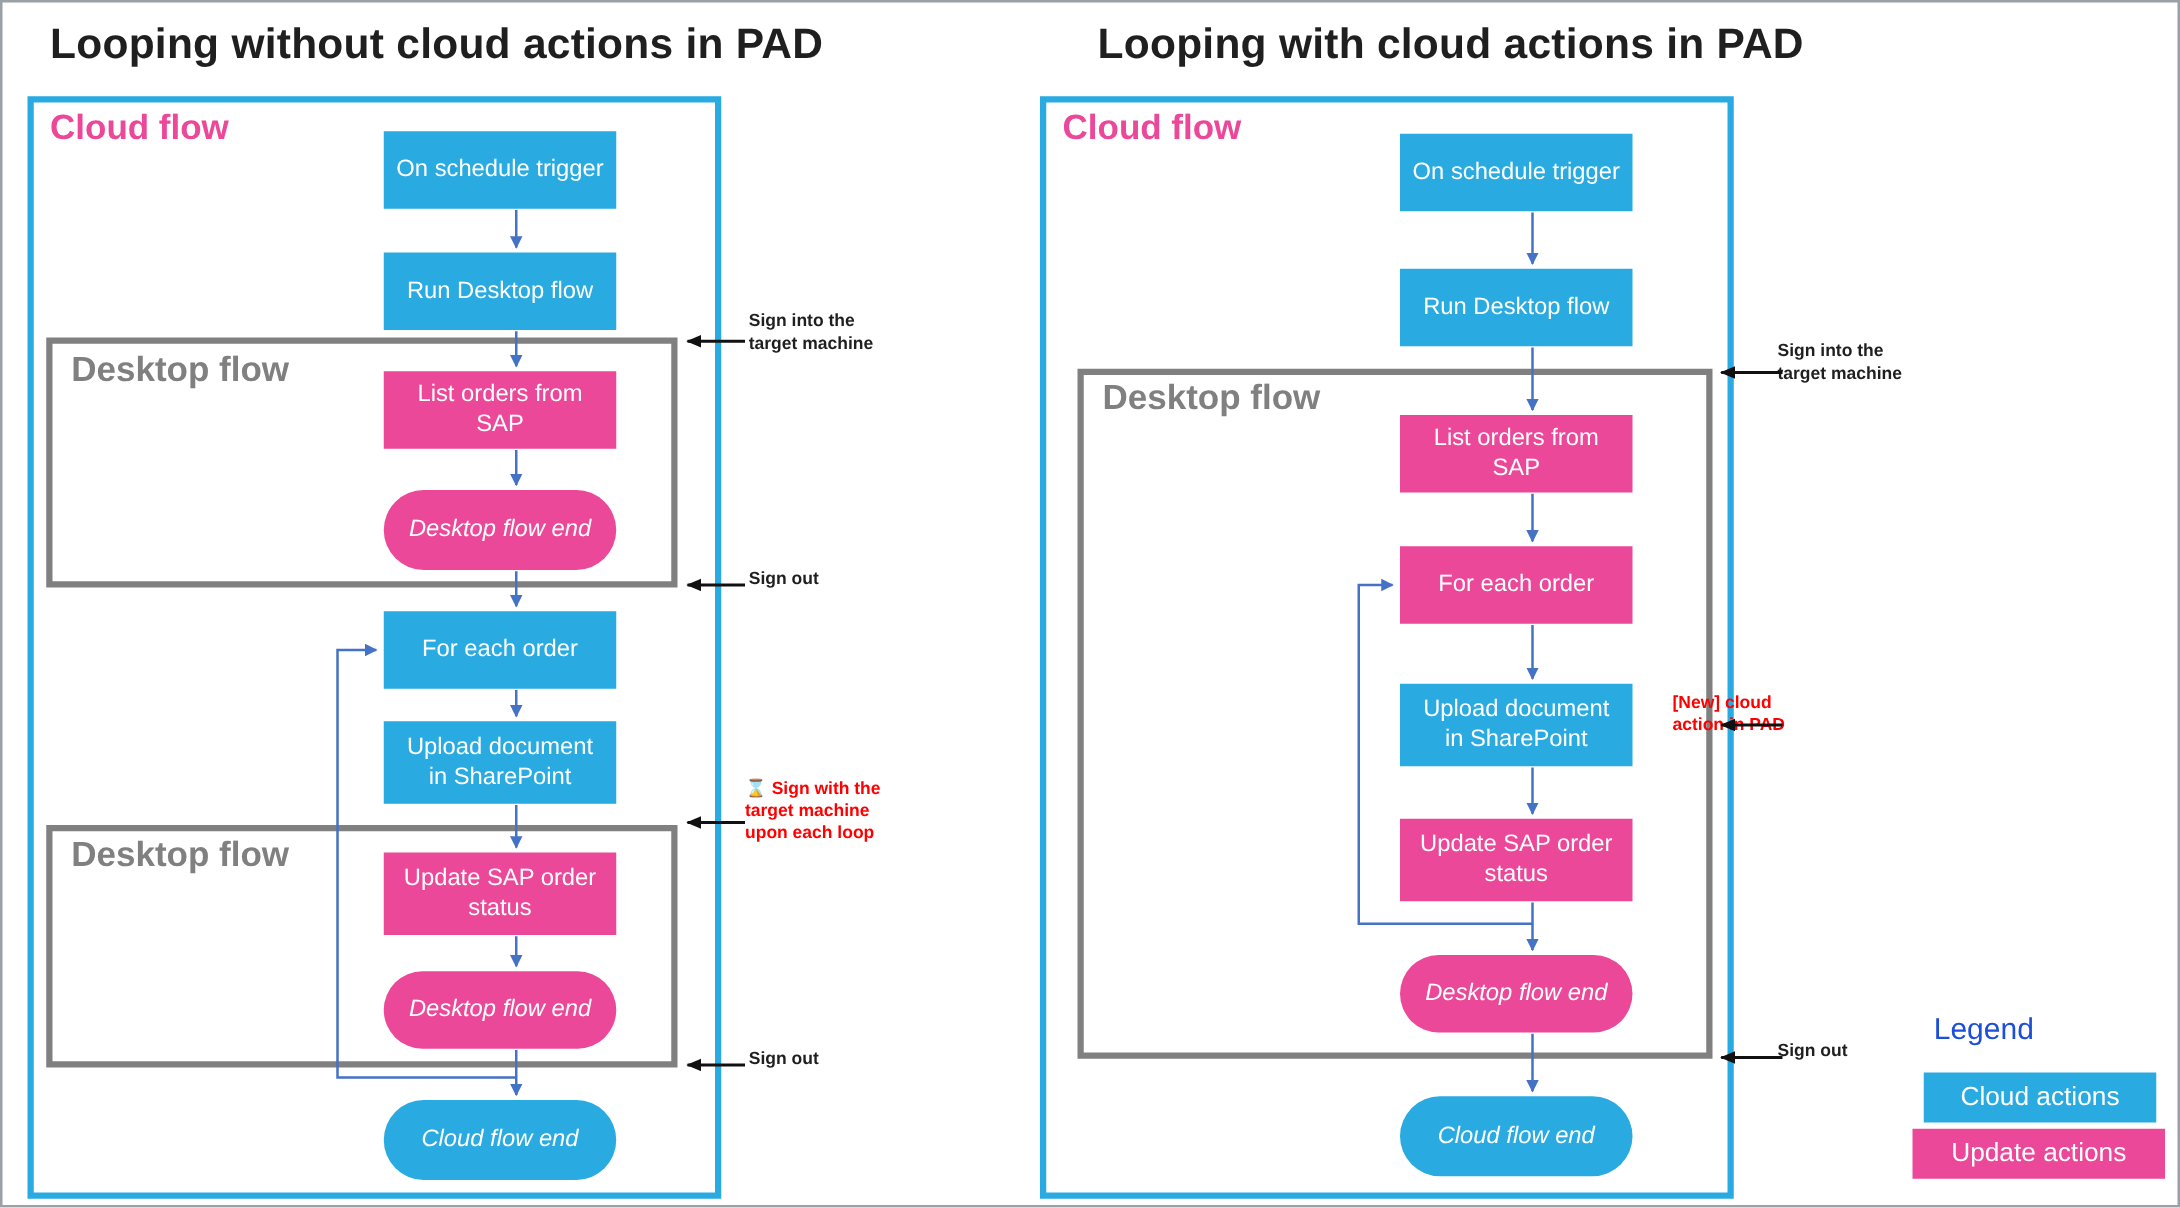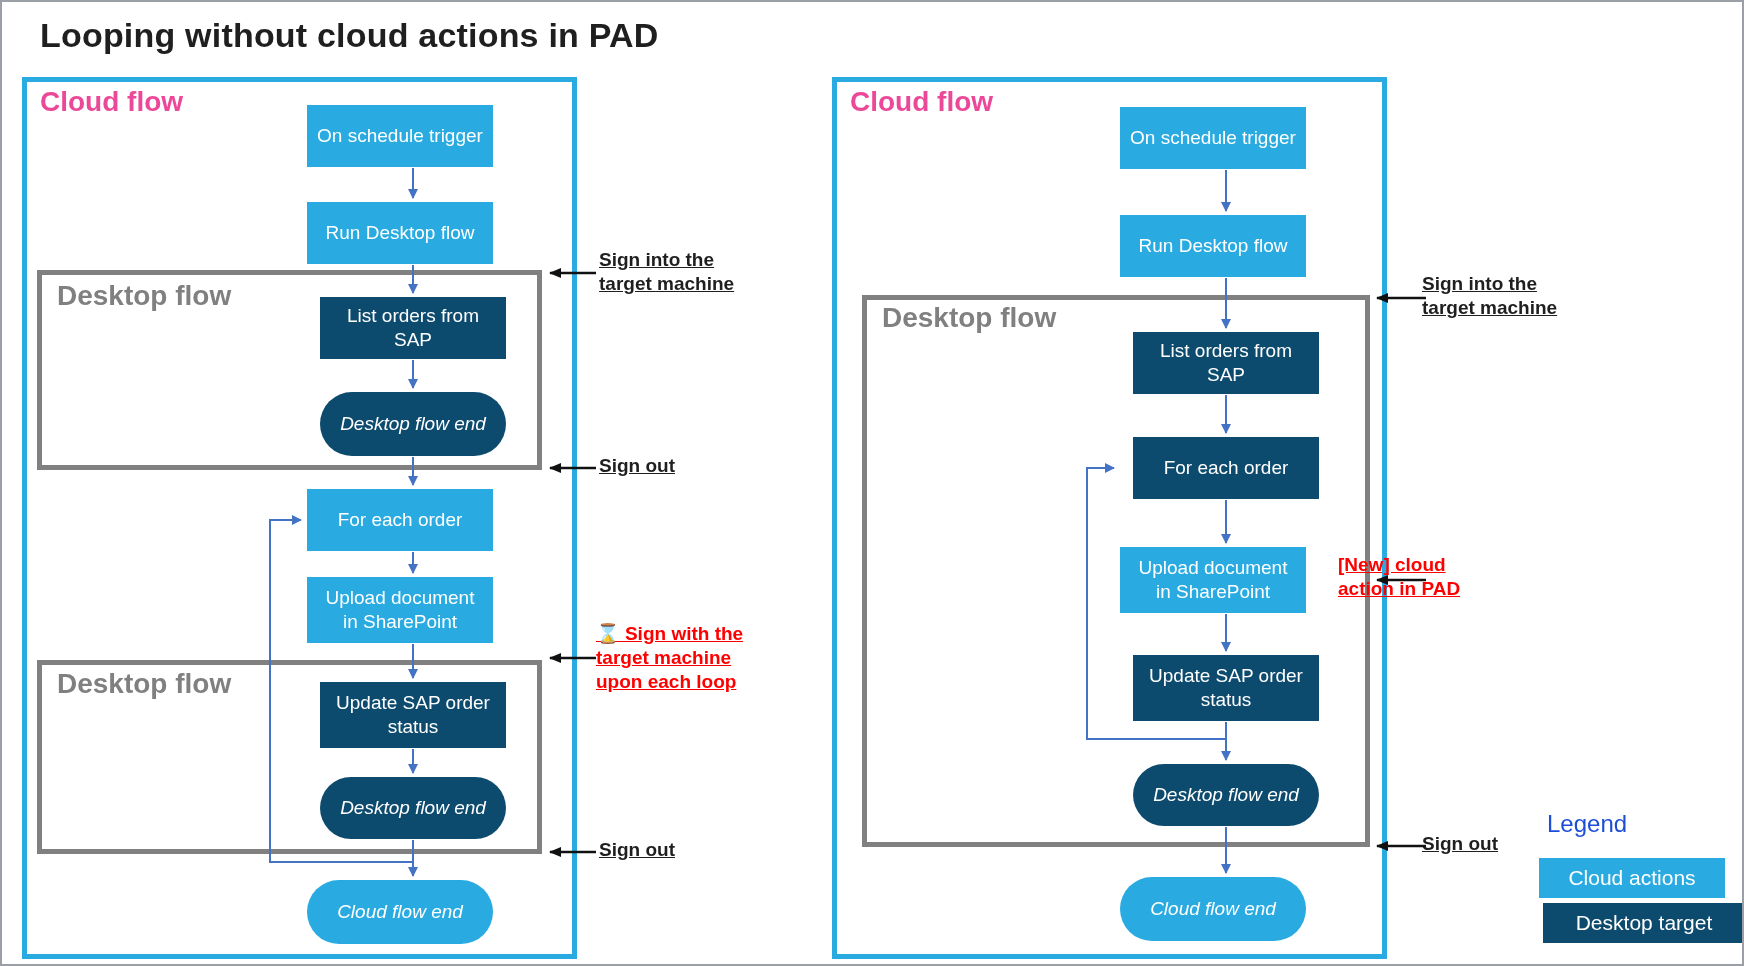--- a/index.html
+++ b/index.html
@@ -22,26 +22,26 @@
   .cloud-label { position:absolute; font-size:28px; font-weight:700; color:#ec4899; }
   .desktop-label { position:absolute; font-size:28px; font-weight:700; color:#808080; }
 
   .node {
     position:absolute; width:186px;
     display:flex; align-items:center; justify-content:center;
     text-align:center; color:#ffffff; font-size:19px; line-height:1.25;
     white-space:pre-line; padding:2px 8px;
   }
   .blue { background:#29ABE2; }
-  .gray { background:#0c4a6e;margin-left:13px; }
+  .gray { background:#ec4899; }
   .pill { border-radius:36px;font-style:italic; }
 
   .annotation {
-    position:absolute; font-size:19px; font-weight:600; line-height:1.26;
-    color:#1f1f1f; white-space:pre-line;text-decoration:underline;
+    position:absolute; font-size:14px; font-weight:600; line-height:1.26;
+    color:#1f1f1f; white-space:pre-line;
   }
   .red { color:#FF0000; }
 
   .legend-title { position:absolute; font-size:24px; font-weight:400; color:#1d4ed8; }
   .legend-box {
     position:absolute; height:40px;
     display:flex; align-items:center; justify-content:center;
     color:#ffffff; font-size:21px;text-align:center;
   }
 
@@ -49,20 +49,21 @@
     position:absolute; left:0; top:0; width:1744px; height:966px;
     pointer-events:none;
   }
 </style>
 </head>
 <body>
 
 <div class="canvas">
 
   <div class="title" style="left:38px; top:14px;">Looping without cloud actions in PAD</div>
+  <div class="title" style="left:876px; top:14px;">Looping with cloud actions in PAD</div>
 
   <div class="cloud-box" style="left:20px; top:75px; width:555px; height:882px;"></div>
   <div class="cloud-label" style="left:38px; top:84px;">Cloud flow</div>
 
   <div class="desktop-box" style="left:35px; top:268px; width:505px; height:200px;"></div>
   <div class="desktop-label" style="left:55px; top:278px;">Desktop flow</div>
 
   <div class="desktop-box" style="left:35px; top:658px; width:505px; height:194px;"></div>
   <div class="desktop-label" style="left:55px; top:666px;">Desktop flow</div>
 
@@ -104,21 +105,21 @@
   <div class="node blue pill" style="left:1118px; top:875px; height:64px;">Cloud flow end</div>
 
   <div class="annotation" style="left:1420px; top:270px;">Sign into the
 target machine</div>
   <div class="annotation red" style="left:1336px; top:551px;">[New] cloud
 action in PAD</div>
   <div class="annotation" style="left:1420px; top:830px;">Sign out</div>
 
   <div class="legend-title" style="left:1545px; top:808px;">Legend</div>
   <div class="legend-box blue" style="left:1537px; top:856px; width:186px;">Cloud actions</div>
-  <div class="legend-box gray" style="left:1528px; top:901px; width:202px;">Desktop target</div>
+  <div class="legend-box gray" style="left:1528px; top:901px; width:202px;">Update actions</div>
 
   <svg class="connectors" viewBox="0 0 1744 966">
     <defs>
       <marker id="mb" markerUnits="userSpaceOnUse" markerWidth="12" markerHeight="12" refX="9" refY="5" orient="auto">
         <path d="M0,0 L10,5 L0,10 Z" fill="#4472C4"></path>
       </marker>
       <marker id="mk" markerUnits="userSpaceOnUse" markerWidth="14" markerHeight="12" refX="11" refY="5" orient="auto">
         <path d="M0,0 L12,5 L0,10 Z" fill="#111111"></path>
       </marker>
     </defs>

